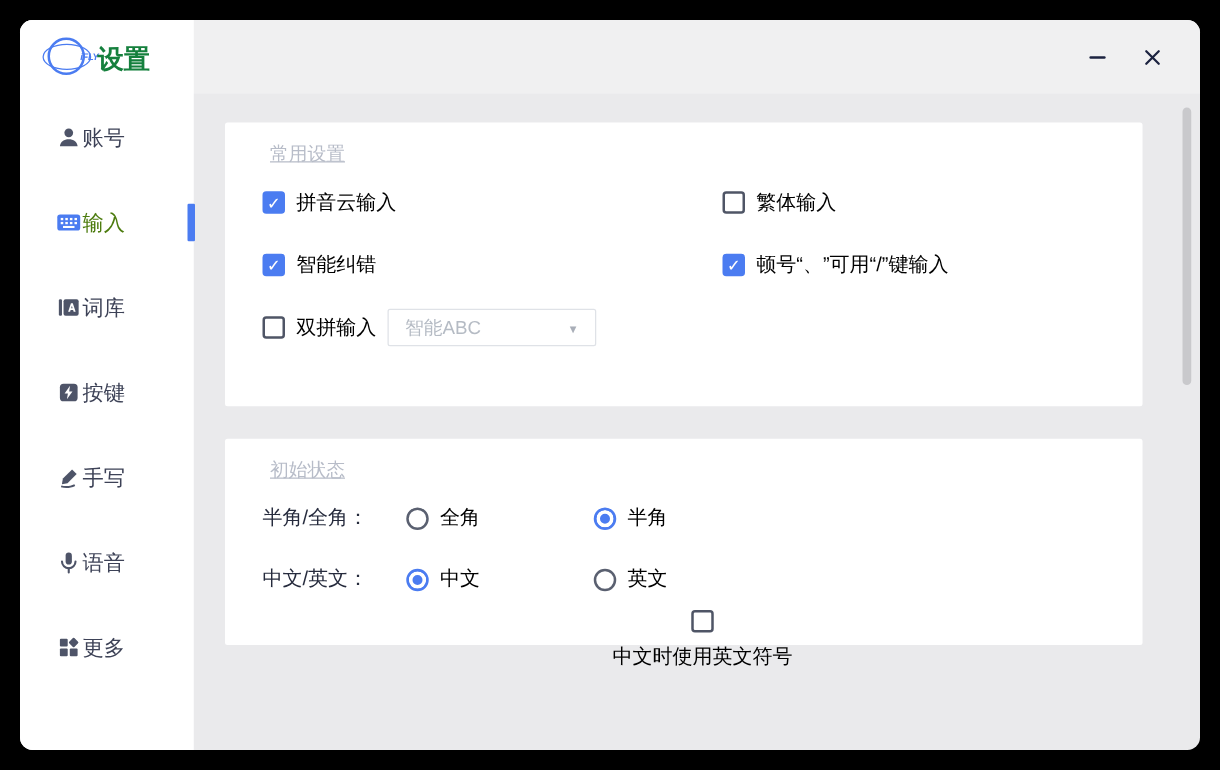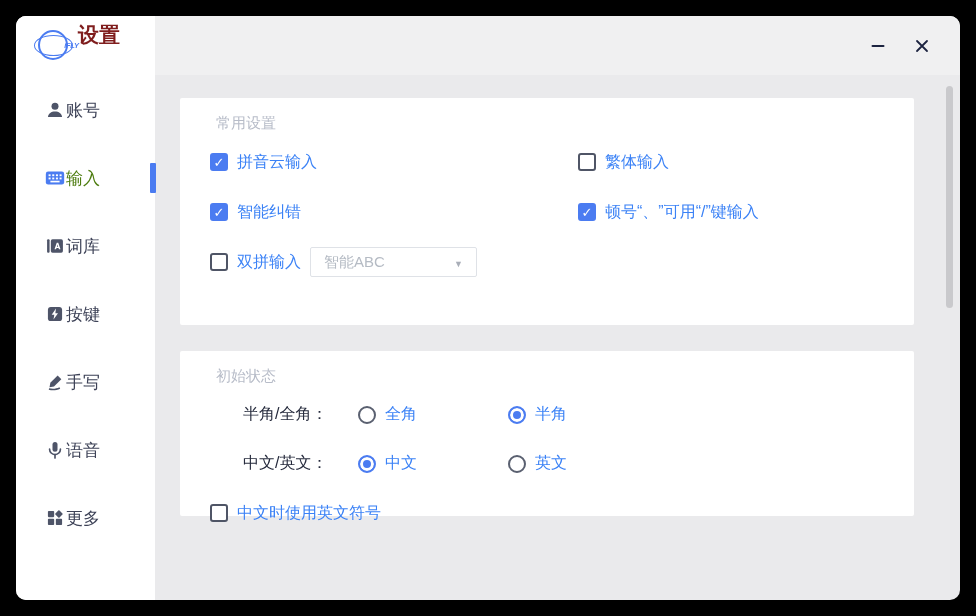--- a/index.html
+++ b/index.html
@@ -7,51 +7,51 @@
   .window { position:absolute; left:16px; top:16px; width:944px; height:584px; background:#eaeaec; border-radius:10px; overflow:hidden; }
   .titlebar { position:absolute; left:0; top:0; right:0; height:59px; background:#f0f0f1; }
   
   .win-btn { position:absolute; top:22px; width:16px; height:16px; display:flex; align-items:center; justify-content:center; cursor:pointer; }
   .btn-min { right:74px; }
   .btn-close { right:30px; }
   
   .sidebar { position:absolute; left:0; top:0; bottom:0; width:139px; background:#fff; z-index:2; }
   .logo { position:absolute; left:22px; top:14px; width:30px; height:30px; border:2.5px solid #4b7cf1; border-radius:50%; display:flex; align-items:center; justify-content:center; }
   .logo-inner { width:39px; height:21px; border:1.5px solid #4b7cf1; border-radius:50%; display:flex; align-items:center; justify-content:center; color:#4b7cf1; font-size:7.5px; font-weight:bold; font-style:italic; letter-spacing:-0.3px;padding-left:37px; }
-  .app-title { position:absolute; left:62px; top:5px; font-size:21px; font-weight:bold; color:#7f1d1d; }
+  .app-title { position:absolute; left:62px; top:17px; font-size:21px; font-weight:bold; color:#15803d; }
   .nav { position:absolute; left:0; top:60px; right:0; }
   .nav-item { position:relative; height:68px; display:flex; align-items:center; padding-left:28px; cursor:pointer; }
   .nav-item .icon { width:22px; height:22px; color:#4e5468; display:flex; align-items:center; justify-content:center; }
   .nav-item .nav-label { font-size:17px; color:#3d4257; }
   .nav-item.active .icon { color:#4b7cf1; }
   .nav-item.active .nav-label { color:#4d7c0f; }
   .indicator { display:none; position:absolute; right:-1px; top:50%; margin-top:-15px; width:6px; height:30px; background:#4b7cf1; border-radius:1px; }
   .nav-item.active .indicator { display:block; }
   
   .content { position:absolute; left:139px; top:59px; right:0; bottom:0; }
   .card { position:absolute; left:25px; width:734px; background:#fff; border-radius:2px; }
   .card-common { top:23px; height:227px; }
   .card-initial { top:276px; height:165px; }
-  .card-title { padding:16px 0 0 36px; font-size:15px; color:#b7bcc8; }
+  .card-title { padding:16px 0 0 36px; font-size:15px; color:#b7bcc8;text-decoration:underline; }
   .opt-grid { display:grid; grid-template-columns:368px auto; padding-left:30px; margin-top:4px; }
   .opt { height:50px; display:flex; align-items:center; gap:9px; }
-  .opt-label { font-size:16px; color:#3b82f6; }
+  .opt-label { font-size:16px; color:#000000; }
   .cb { width:18px; height:18px; border:2px solid #4f5566; border-radius:3px; background:#fff; display:flex; align-items:center; justify-content:center; flex:none; cursor:pointer; }
   .cb.checked { border-color:#4b7cf1; background:#4b7cf1; }
   .cb.checked::after { content:"\2713"; color:#fff; font-size:13px; font-weight:bold; line-height:1; }
   .dropdown { width:167px; height:30px; border:1px solid #dfe2e7; border-radius:2px; background:#fff; display:flex; align-items:center; justify-content:space-between; padding:0 13px; cursor:pointer; }
   .dd-value { font-size:15px; color:#b5bbc4; }
   .dd-arrow::after { content:"\25BC"; font-size:9px; color:#a9aeb8; }
-  .state-grid { display:grid; grid-template-columns:115px 150px auto; padding-left:30px; margin-top:4px;margin-left:33px; }
+  .state-grid { display:grid; grid-template-columns:115px 150px auto; padding-left:30px; margin-top:4px; }
   .state-grid > div { height:49px; display:flex; align-items:center; }
   .row-label { font-size:16px; color:#262b3d; }
   .radio-opt { display:flex; align-items:center; gap:9px; }
   .radio { width:18px; height:18px; border:2px solid #5a6070; border-radius:50%; background:#fff; flex:none; cursor:pointer; }
   .radio.selected { border-color:#4b7cf1; background:#4b7cf1; box-shadow:inset 0 0 0 3px #fff; }
-  .extra-row { height:50px; display:flex; align-items:center; gap:9px; padding-left:30px; }
+  .extra-row { height:50px; display:flex; align-items:center; gap:9px; padding-left:30px;flex-direction:column; }
   
   .scroll-thumb { position:absolute; right:7px; top:70px; width:7px; height:222px; background:#c9c9cc; border-radius:4px; cursor:pointer; }
 </style>
 </head>
 <body>
 
 <div class="window">
   <div class="titlebar"></div>
 
   <span class="win-btn btn-min">

